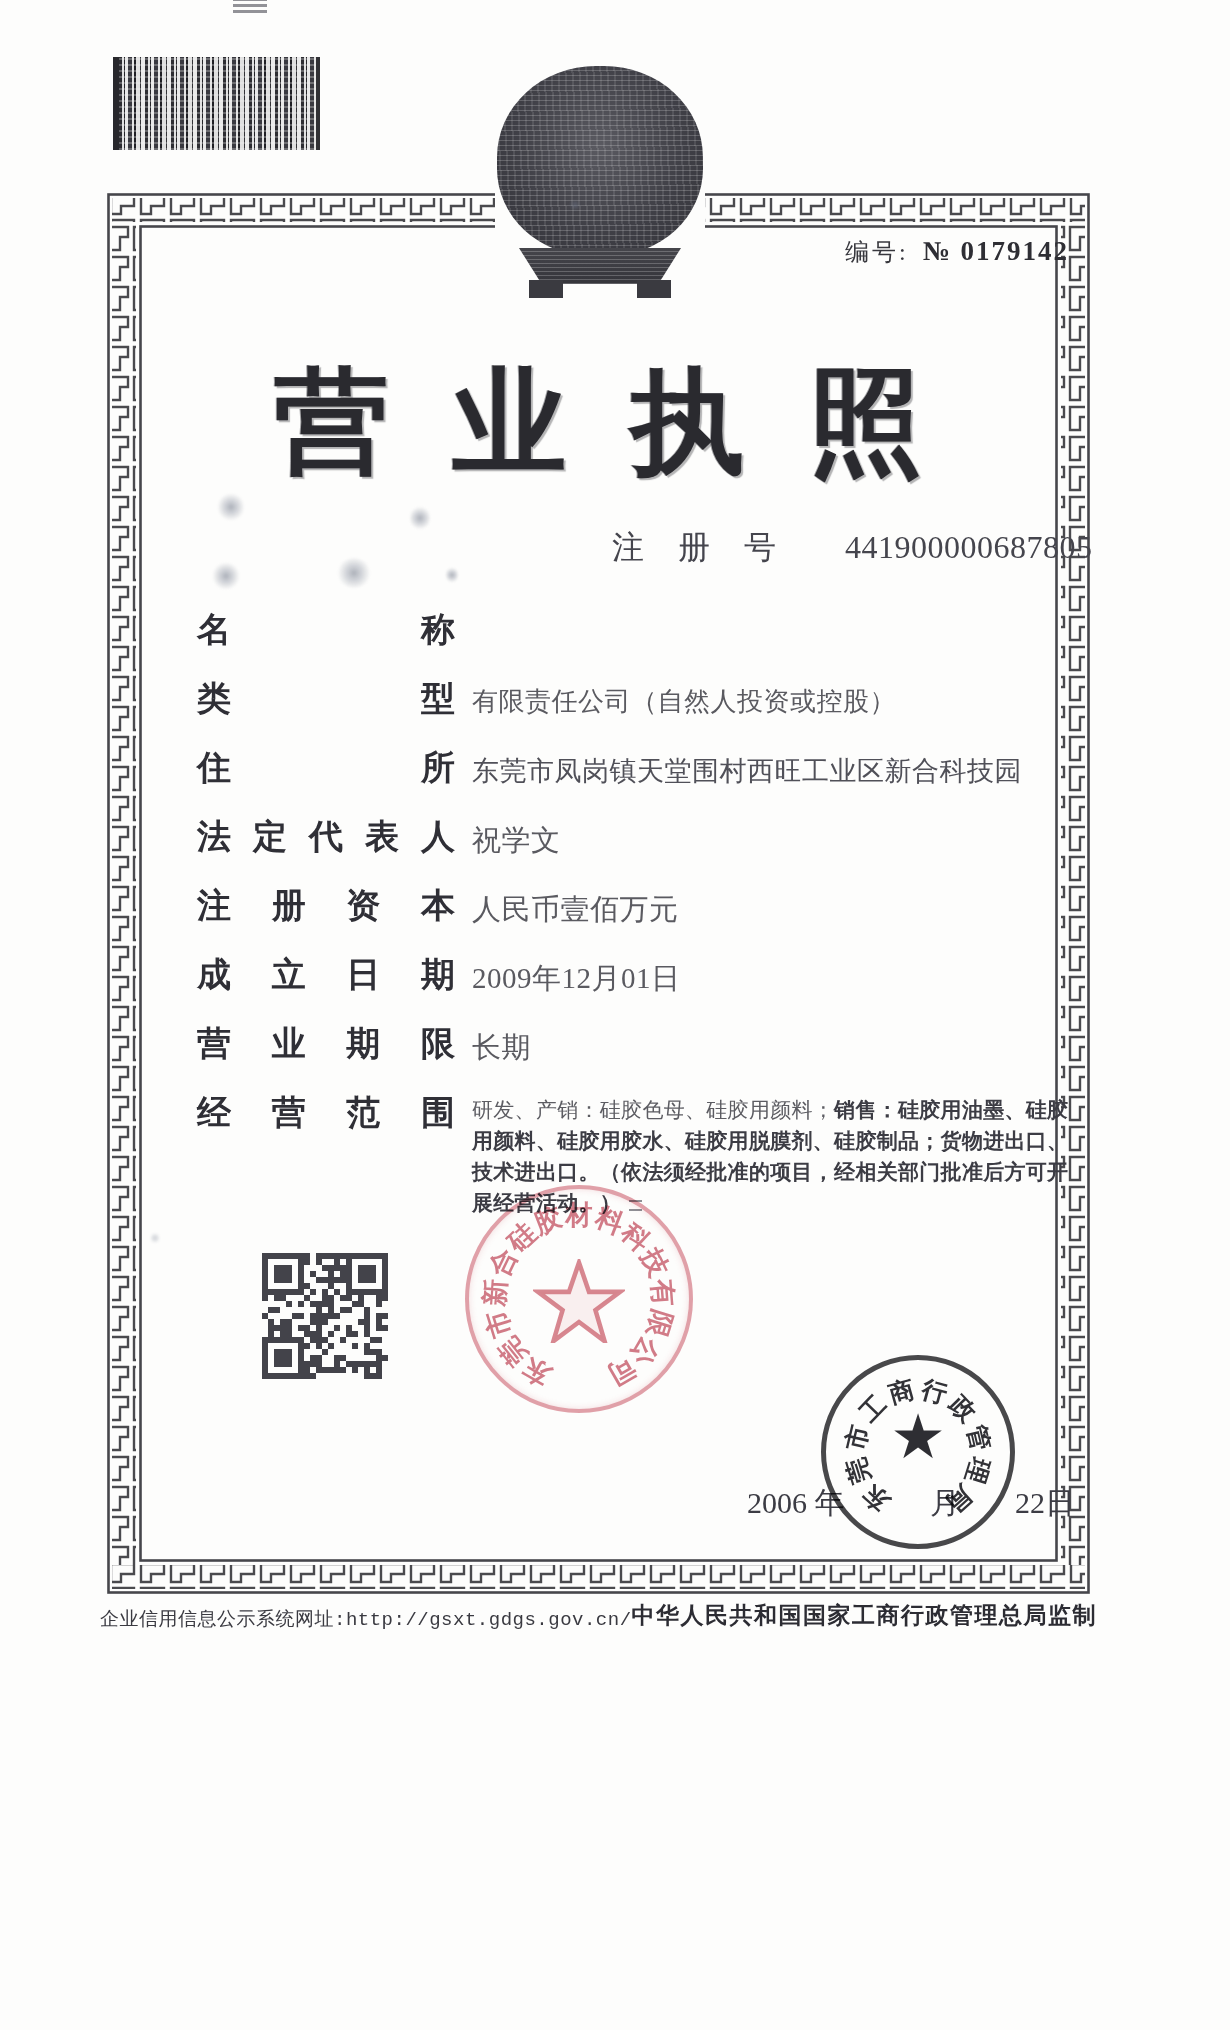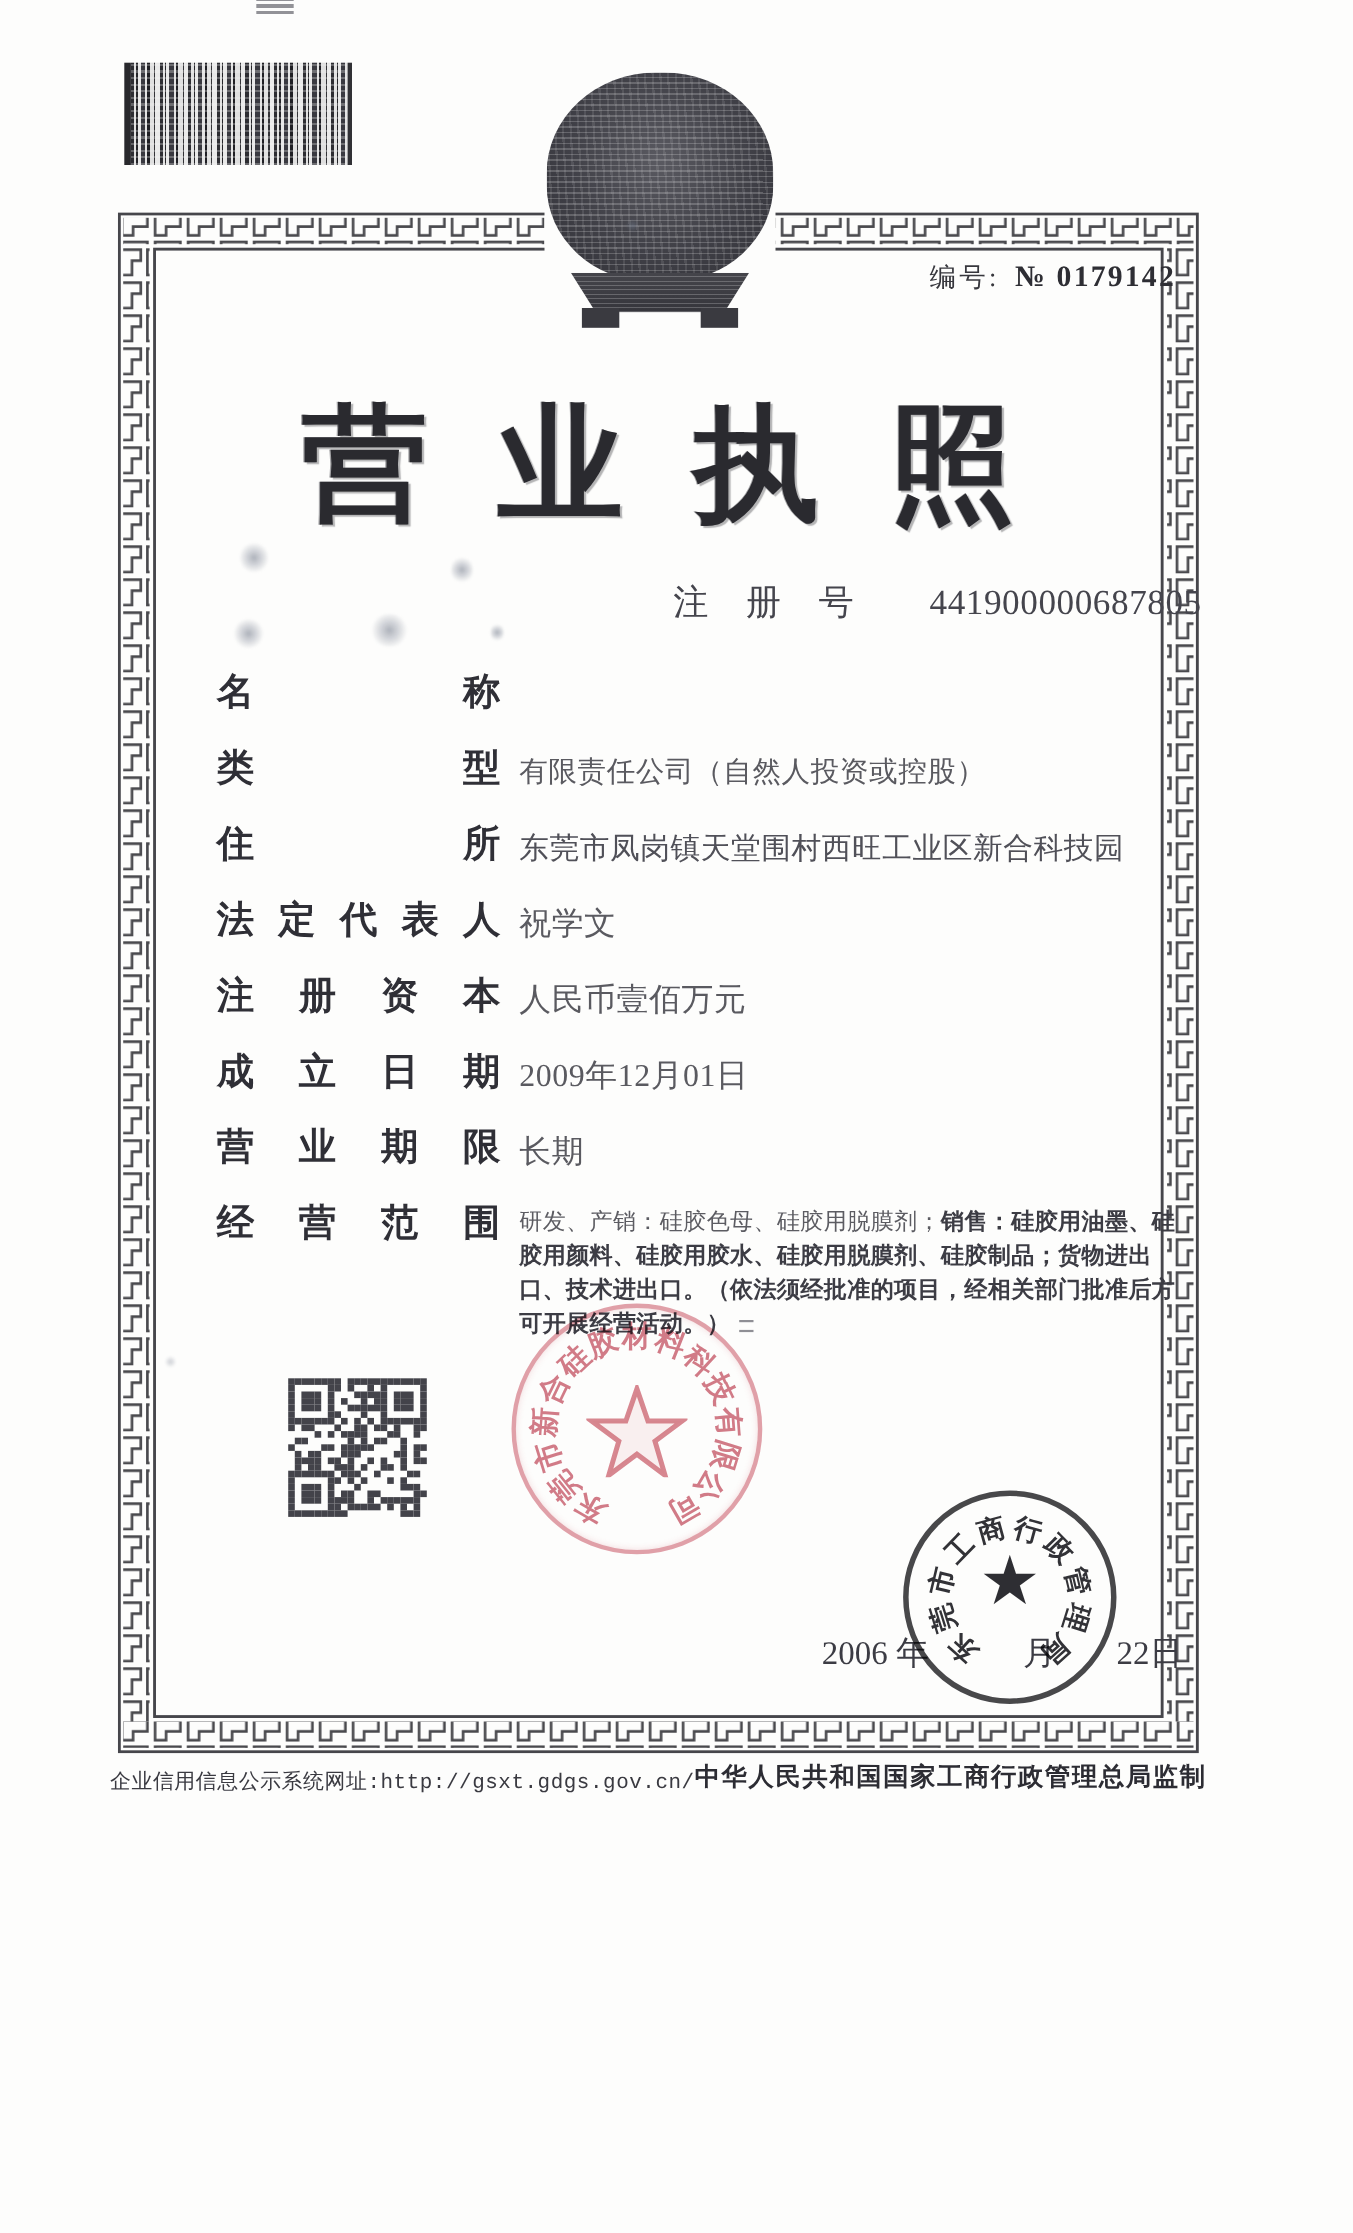--- a/index.html
+++ b/index.html
@@ -202,21 +202,21 @@
       <div class="fvalue">长期</div>
     </div>
     <div class="row last">
       <div class="flabel spread">
           <span>经</span>
           <span>营</span>
           <span>范</span>
           <span>围</span>
         </div>
       <div class="scope">
-        <span>研发、产销：硅胶色母、硅胶用脱膜剂；</span><span class="bold">销售：硅胶用油墨、硅胶用颜料、硅胶用胶水、硅胶用脱膜剂、硅胶制品；货物进出口、技术进出口。（依法须经批准的项目，经相关部门批准后方可开展经营活动。）</span><span class="scope-mark"></span>
+        <span>研发、产销：硅胶色母、硅胶用颜料；</span><span class="bold">销售：硅胶用油墨、硅胶用颜料、硅胶用胶水、硅胶用脱膜剂、硅胶制品；货物进出口、技术进出口。（依法须经批准的项目，经相关部门批准后方可开展经营活动。）</span><span class="scope-mark"></span>
       </div>
     </div>
   </div>
 
   <div class="qr">
       <i class="d"></i>
       <i class="d"></i>
       <i class="d"></i>
       <i class="d"></i>
       <i class="d"></i>

